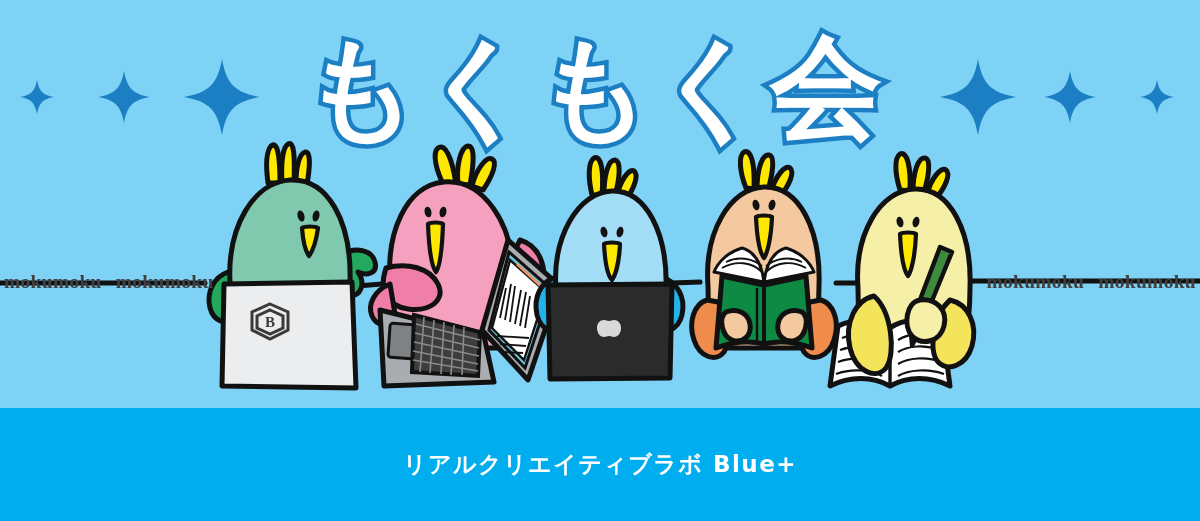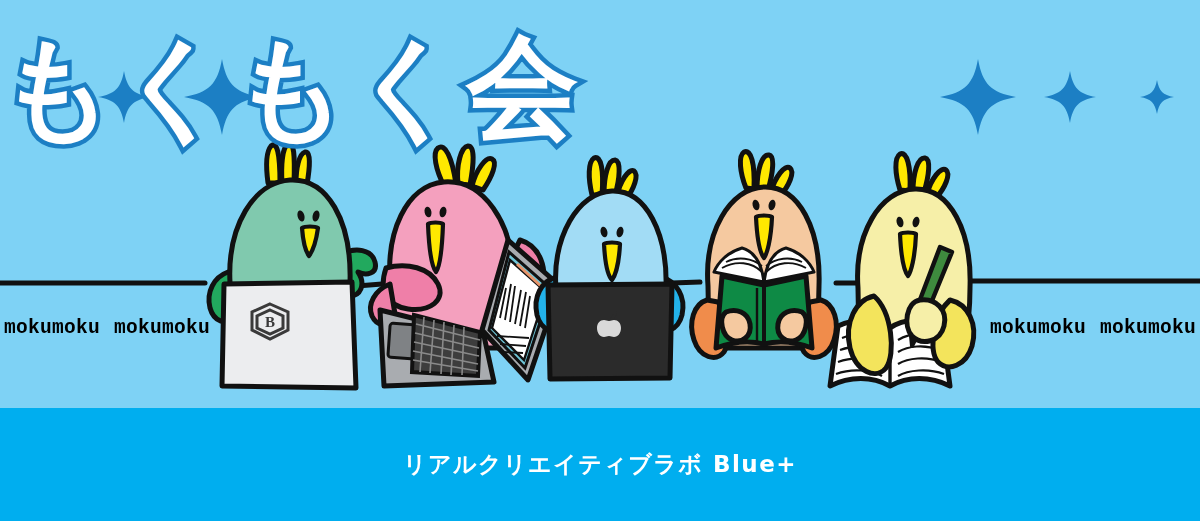--- a/index.html
+++ b/index.html
@@ -24,42 +24,41 @@
     font-size:23px;
     font-weight:bold;
     letter-spacing:1.5px;
     line-height:1;
     white-space:nowrap;
     font-family:"DejaVu Sans","Liberation Sans",sans-serif;
   }
   
   #title-wrap{
     position:absolute;left:0;top:22px;width:1188px;height:130px;
-    display:flex;align-items:center;justify-content:flex-start;
+    display:flex;align-items:center;justify-content:center;
     pointer-events:none;
   }
   #main-title{
     font-size:112px;
     font-weight:bold;
     line-height:1;
     color:#FFFFFF;
     letter-spacing:2px;
     white-space:nowrap;
     font-family:"DejaVu Sans","Liberation Sans",sans-serif;
     -webkit-text-stroke:9px #1C7FC4;
     paint-order:stroke fill;
     text-shadow:0 0 0 #1C7FC4;
   }
   
   .side-words{
     position:absolute;top:271px;
-    color:#000000;font-weight:bold;font-size:19.5px;
+    color:#404040;font-weight:bold;font-size:19.5px;
     letter-spacing:.3px;white-space:nowrap;
-    font-family:Liberation Mono, monospace;
-    margin-top:46px;
+    font-family:Liberation Serif, serif;
   }
   #words-left{left:4px;}
   #words-right{right:4px;}
   .side-words .gap{display:inline-block;width:14px;}
 
   
   #scene{position:absolute;left:0;top:0;width:1200px;height:521px;}
 </style>
 </head>
 <body>

